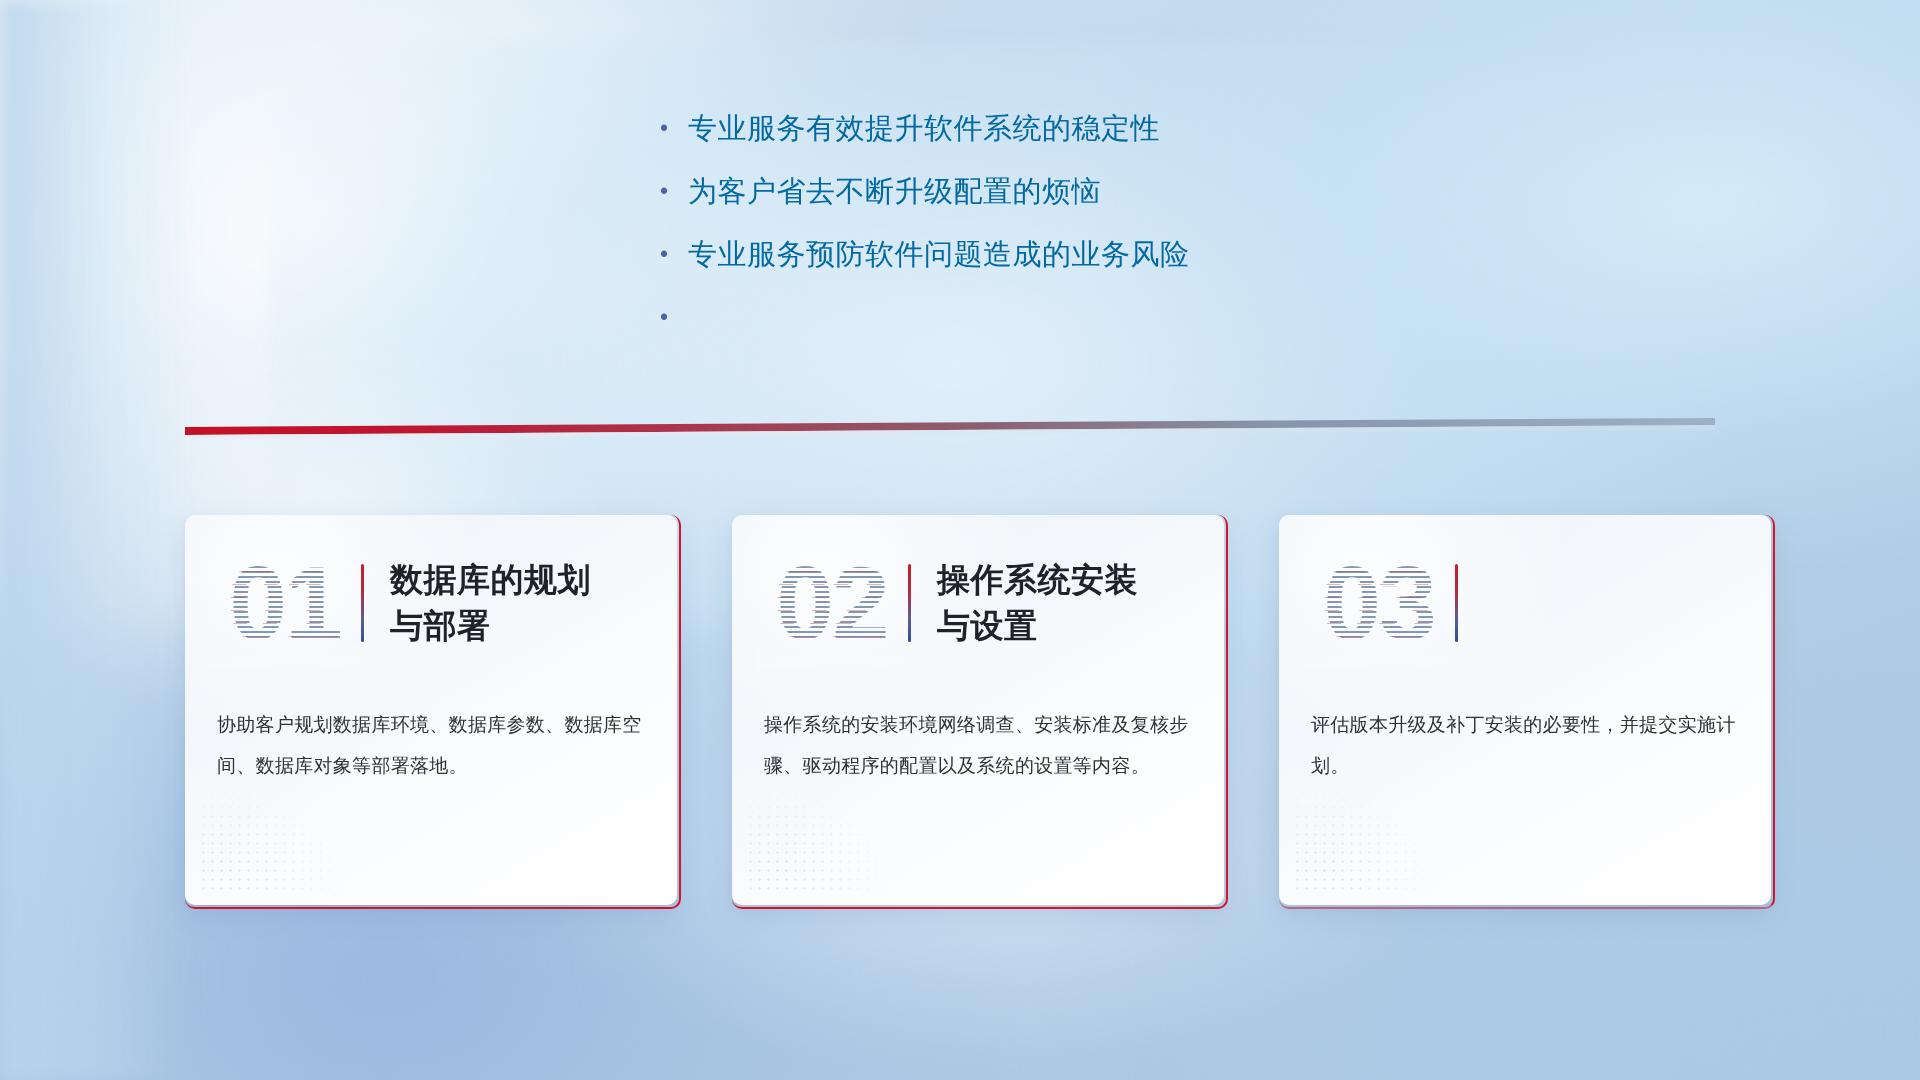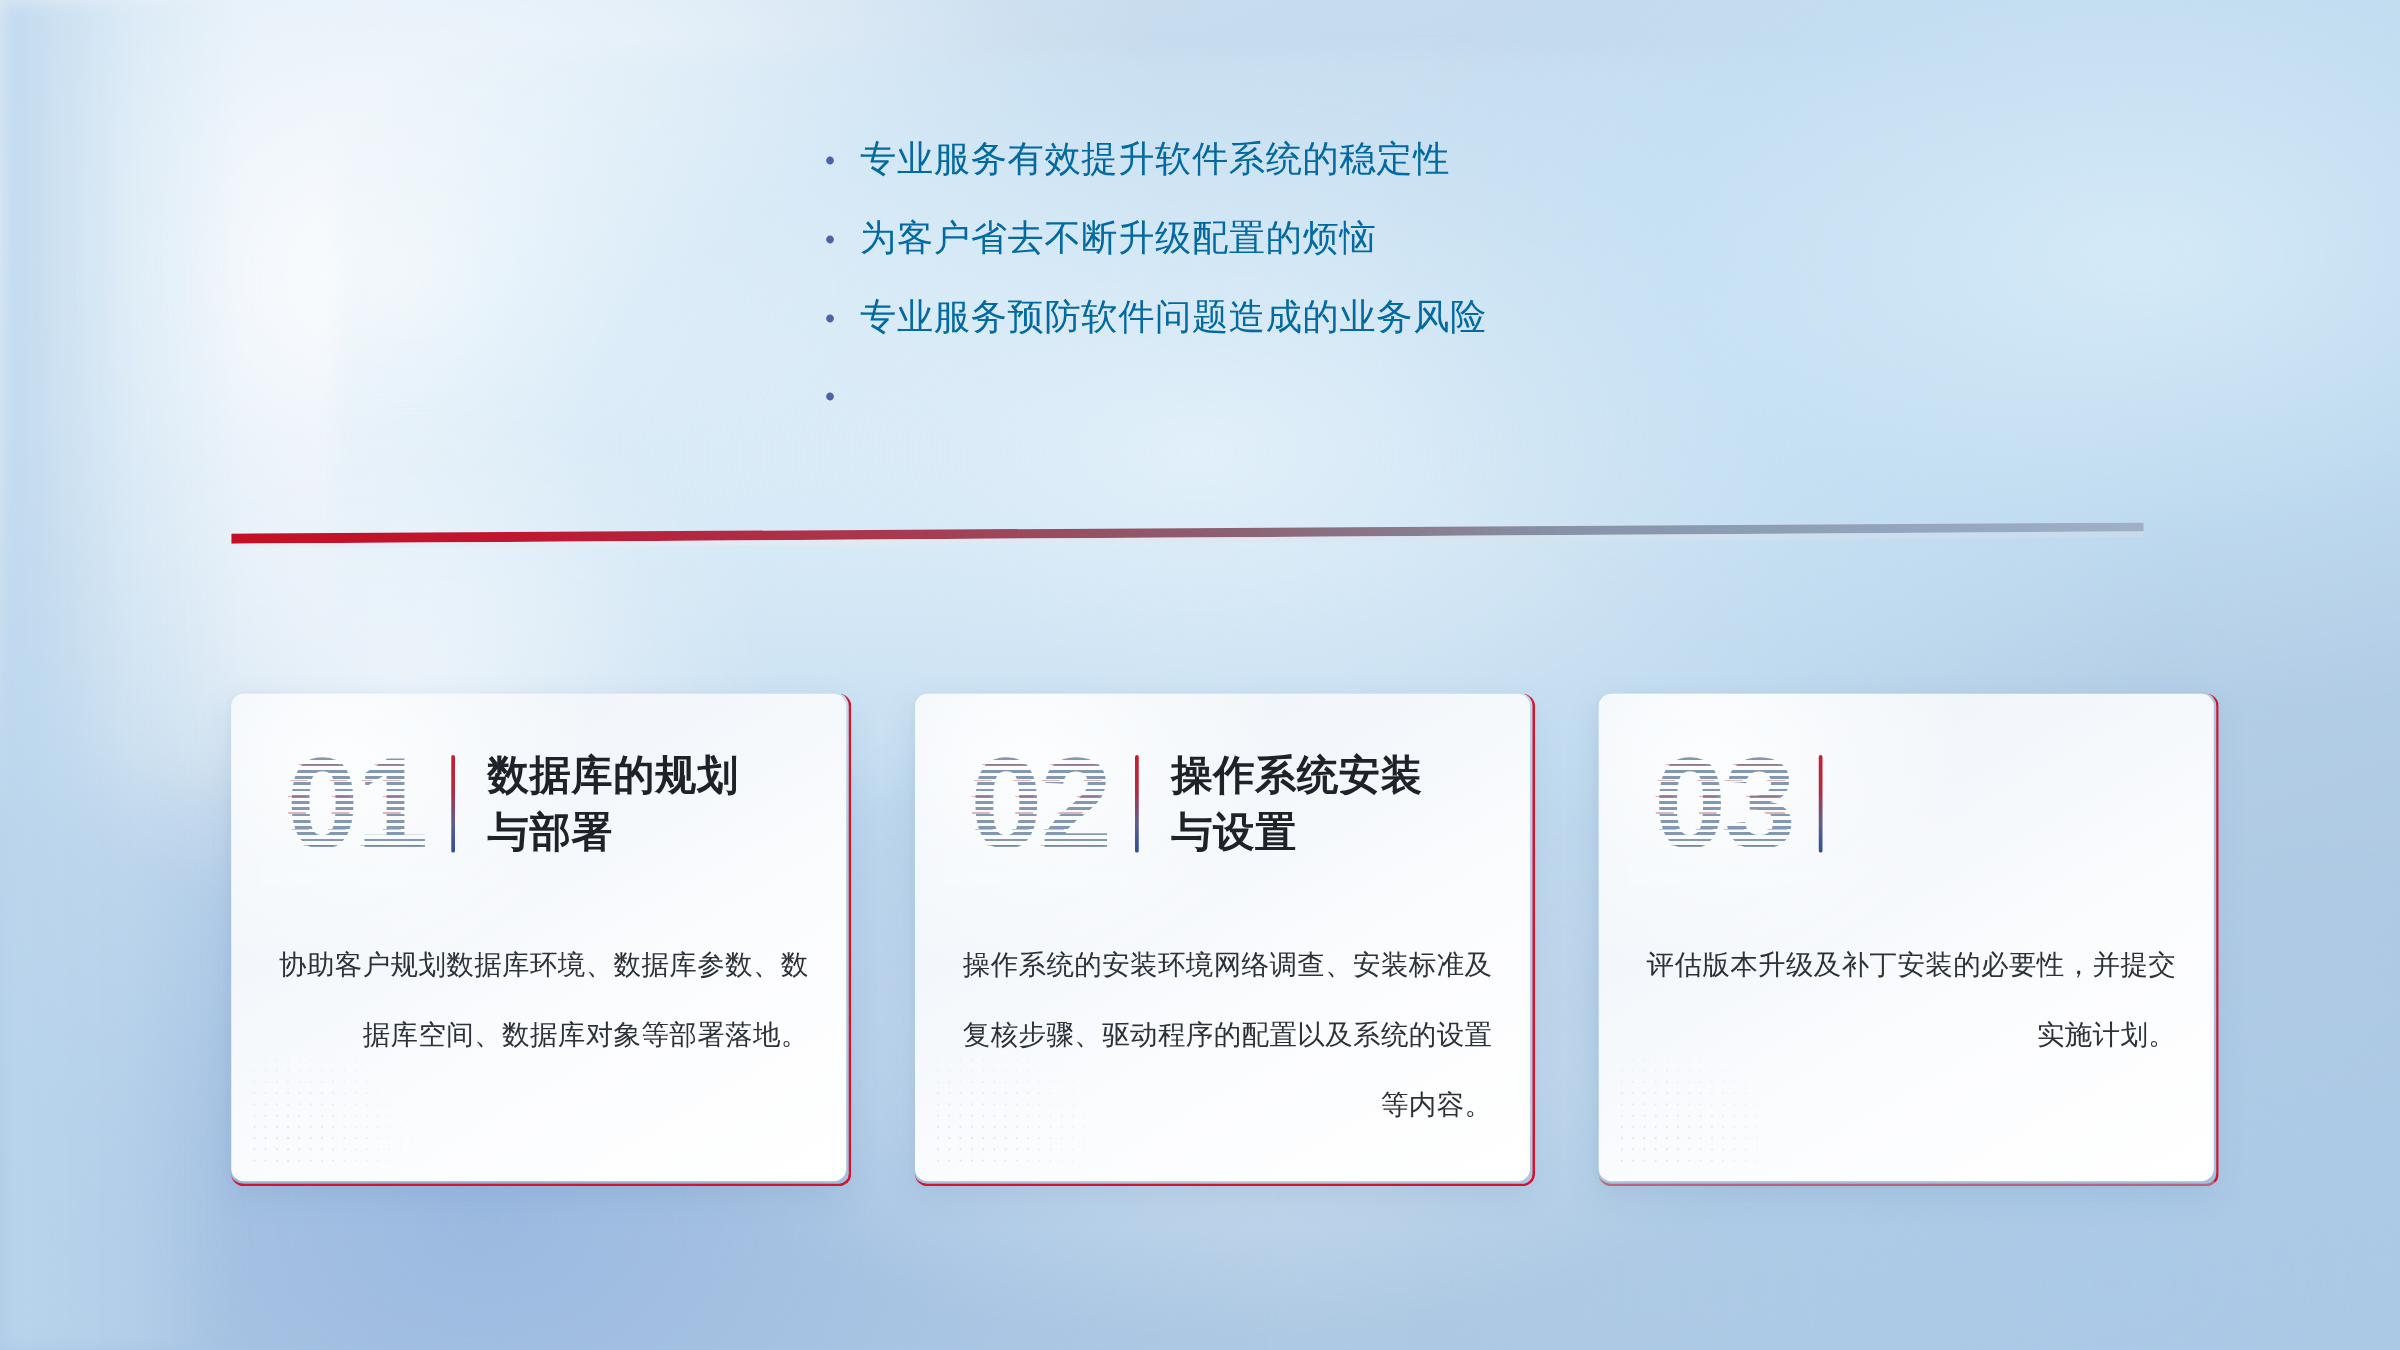--- a/index.html
+++ b/index.html
@@ -84,21 +84,21 @@
   
   #divider-wrap {
     position:absolute; left:185px; top:418px; width:1530px; height:34px;
   }
   #divider-wrap svg { display:block; width:100%; height:100%; }
 
   
   #cards {
     position:absolute; left:185px; top:515px;
     width:1590px; height:415px;
-    display:flex; gap:55px;margin-top:40px;
+    display:flex; gap:55px;
   }
   .card {
     position:relative;
     width:492px; height:390px;
     border-radius:10px;
     background:linear-gradient(150deg,#eef4fa 0%, #f3f7fb 34%, #fbfcfe 62%, #ffffff 100%);
     box-shadow:0 10px 26px rgba(90,125,170,0.16), 0 2px 6px rgba(90,125,170,0.08);
     overflow:visible;
   }
   
@@ -185,25 +185,24 @@
     font-weight:700;
     color:#1e2329;
     letter-spacing:0.5px;
     flex:1 1 auto;
   }
 
   .card-body {
     position:relative;
     padding:0 30px 0 32px;
     margin-top:14px;
-    font-size:22px;
-    line-height:56px;
+    font-size:19px;
+    line-height:41px;
     color:#2c3238;
     letter-spacing:0.3px;
-    text-align:right;
   }
 
   
   .card-dots {
     position:absolute; left:14px; bottom:10px; width:150px; height:110px;
     background-image:radial-gradient(rgba(120,150,190,0.22) 1px, rgba(0,0,0,0) 1.2px);
     background-size:9px 9px;
     -webkit-mask-image:radial-gradient(ellipse at 20% 80%, #000 0%, rgba(0,0,0,0) 72%);
     mask-image:radial-gradient(ellipse at 20% 80%, #000 0%, rgba(0,0,0,0) 72%);
     pointer-events:none;

